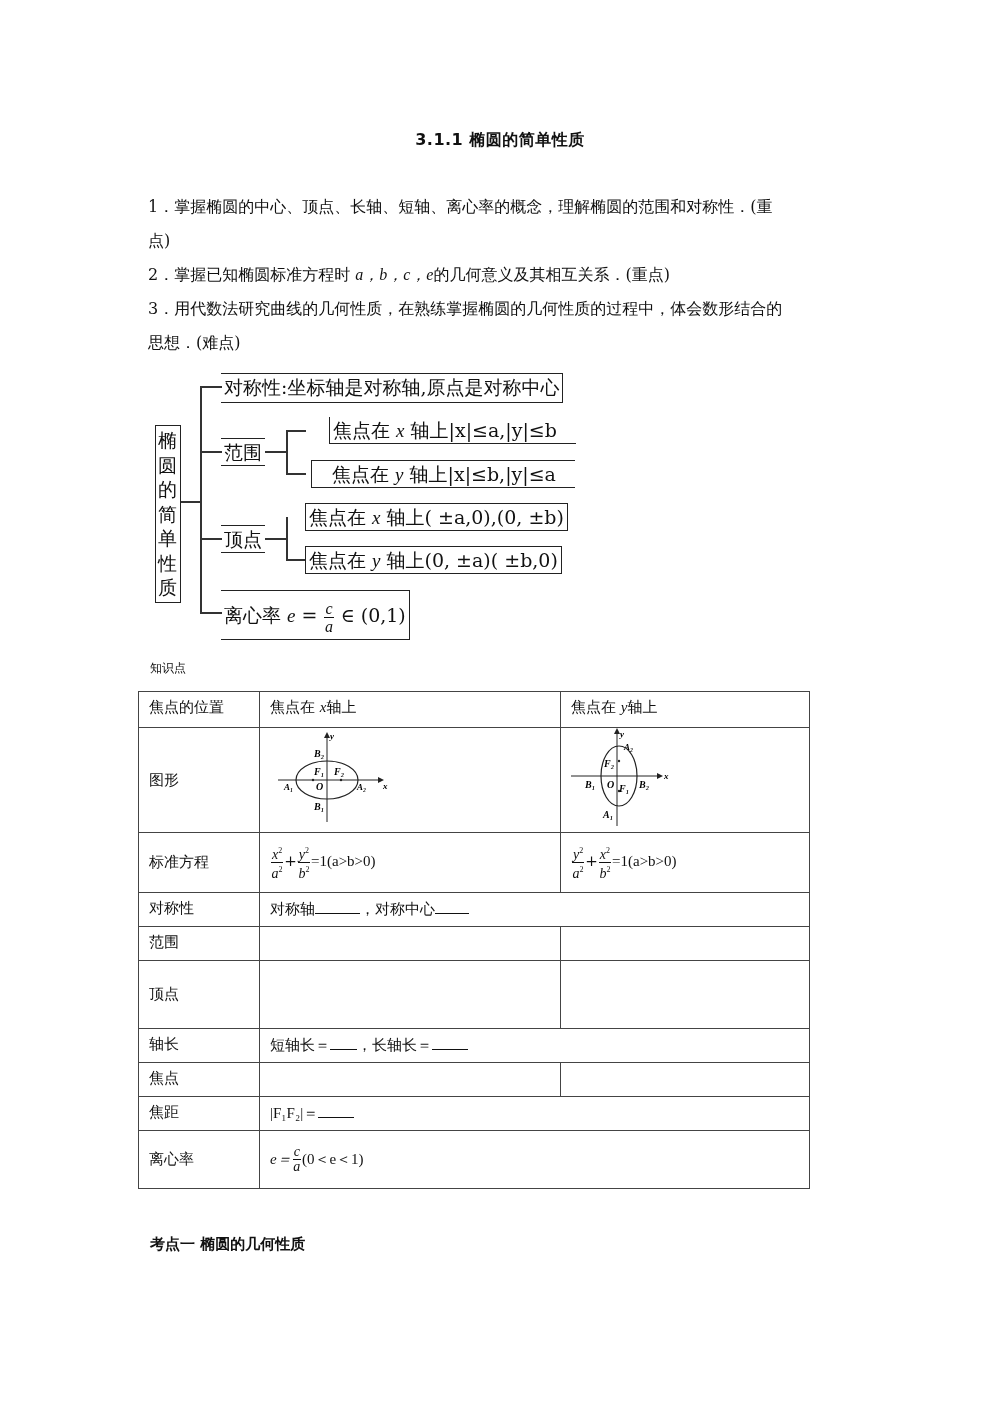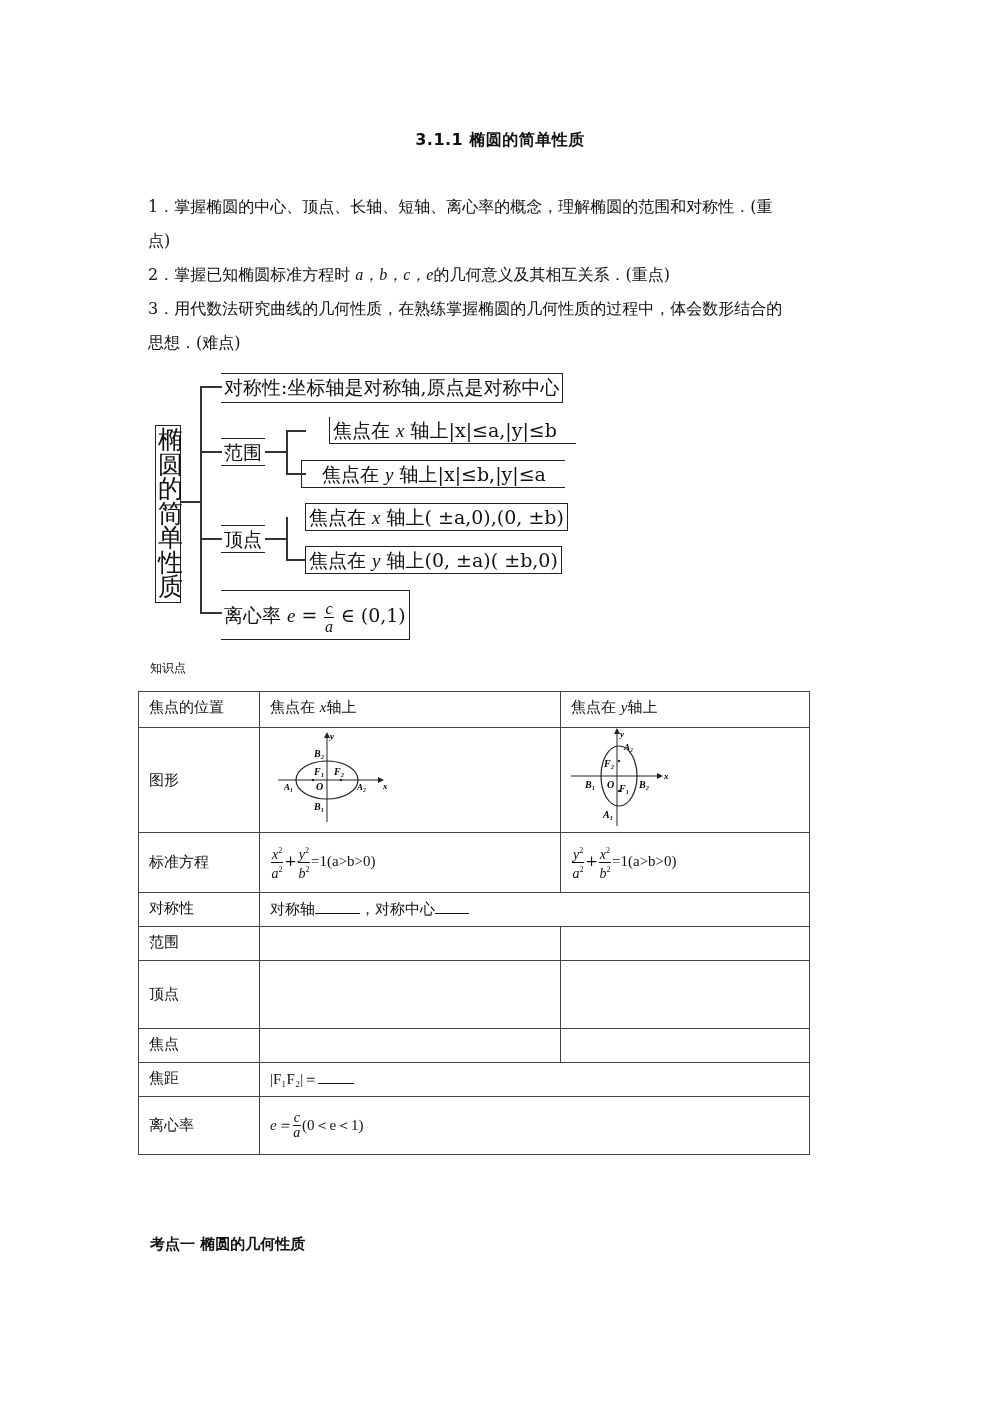--- a/index.html
+++ b/index.html
@@ -4,21 +4,21 @@
 <style>
   html,body{margin:0;padding:0;background:#fff;}
   body{width:1000px;height:1414px;position:relative;overflow:hidden;font-family:"DejaVu Serif","Liberation Serif",serif;color:#111;}
   .abs{position:absolute;}
   .title{left:0;width:1000px;top:130px;text-align:center;font-family:"DejaVu Sans","Liberation Sans",sans-serif;font-weight:bold;font-size:16px;letter-spacing:0.5px;}
   .obj{left:148px;width:710px;font-size:16px;line-height:34px;}
   .obj i{font-family:"Liberation Serif",serif;}
   
   .mm{font-family:"DejaVu Serif","Liberation Serif",serif;font-size:19px;color:#111;}
   .line{position:absolute;background:#333;}
-  .vbox{position:absolute;border:1.5px solid #222;width:22px;padding:2px 1px;text-align:left;font-size:25px;line-height:24.5px;}
+  .vbox{position:absolute;border:1.5px solid #222;width:22px;padding:2px 1px;text-align:left;font-size:19px;line-height:24.5px;}
   .mmbox{position:absolute;white-space:nowrap;padding:0 3px;line-height:26px;}
   .bt{border-top:1.5px solid #222;}
   .bb{border-bottom:1.5px solid #222;}
   .bl{border-left:1.5px solid #222;}
   .br{border-right:1.5px solid #222;}
   .mmbox i{font-family:"Liberation Serif",serif;}
   .section-label{left:150px;top:660px;font-size:12px;}
   table.kb{position:absolute;left:138px;top:691px;width:672px;border-collapse:collapse;font-size:15px;}
   table.kb td{border:1.5px solid #444;vertical-align:top;padding:6px 10px;}
   table.kb td.lab{width:100px;}
@@ -69,21 +69,21 @@
   <div class="mmbox bt bb" style="left:221px;top:438px;height:26px;">
     <span>范围</span>
   </div>
   <div class="line" style="left:265px;top:451px;width:22px;height:1.5px;"></div>
   <div class="line" style="left:286px;top:430px;width:1.5px;height:44px;"></div>
   <div class="line" style="left:286px;top:430px;width:20px;height:1.5px;"></div>
   <div class="line" style="left:286px;top:473px;width:20px;height:1.5px;"></div>
   <div class="mmbox bl bb" style="left:305px;top:417px;height:26px;width:240px;margin-left:24px;">
     <span>焦点在 </span><i>x</i><span> 轴上|x|≤a,|y|≤b</span>
   </div>
-  <div class="mmbox bl bt bb" style="left:301px;top:460px;height:26px;width:240px;padding-left:20px;">
+  <div class="mmbox bl bt bb" style="left:311px;top:460px;height:26px;width:240px;padding-left:20px;">
     <span>焦点在 </span><i>y</i><span> 轴上|x|≤b,|y|≤a</span>
   </div>
 
   <div class="mmbox bt bb" style="left:221px;top:525px;height:26px;">
     <span>顶点</span>
   </div>
   <div class="line" style="left:265px;top:538px;width:22px;height:1.5px;"></div>
   <div class="line" style="left:286px;top:517px;width:1.5px;height:43px;"></div>
   <div class="line" style="left:286px;top:559px;width:20px;height:1.5px;"></div>
   <div class="mmbox bt bb bl br" style="left:305px;top:503px;height:26px;">
@@ -167,20 +167,24 @@
     <td>范围</td>
     <td></td>
     <td></td>
   </tr>
   <tr class="vm" style="height:68px;">
     <td>顶点</td>
     <td></td>
     <td></td>
   </tr>
   <tr style="height:34px;">
+    <td>轴长</td>
+    <td colspan="2"><span>短轴长＝</span><span class="blank" style="width:27px;"></span><span>，长轴长＝</span><span class="blank" style="width:36px;"></span></td>
+  </tr>
+  <tr style="height:34px;">
     <td>焦点</td>
     <td></td>
     <td></td>
   </tr>
   <tr style="height:34px;">
     <td>焦距</td>
     <td colspan="2"><span class="mi" style="font-style:normal;">|F₁F₂|＝</span><span class="blank" style="width:36px;"></span></td>
   </tr>
   <tr class="vm" style="height:58px;">
     <td>离心率</td>

